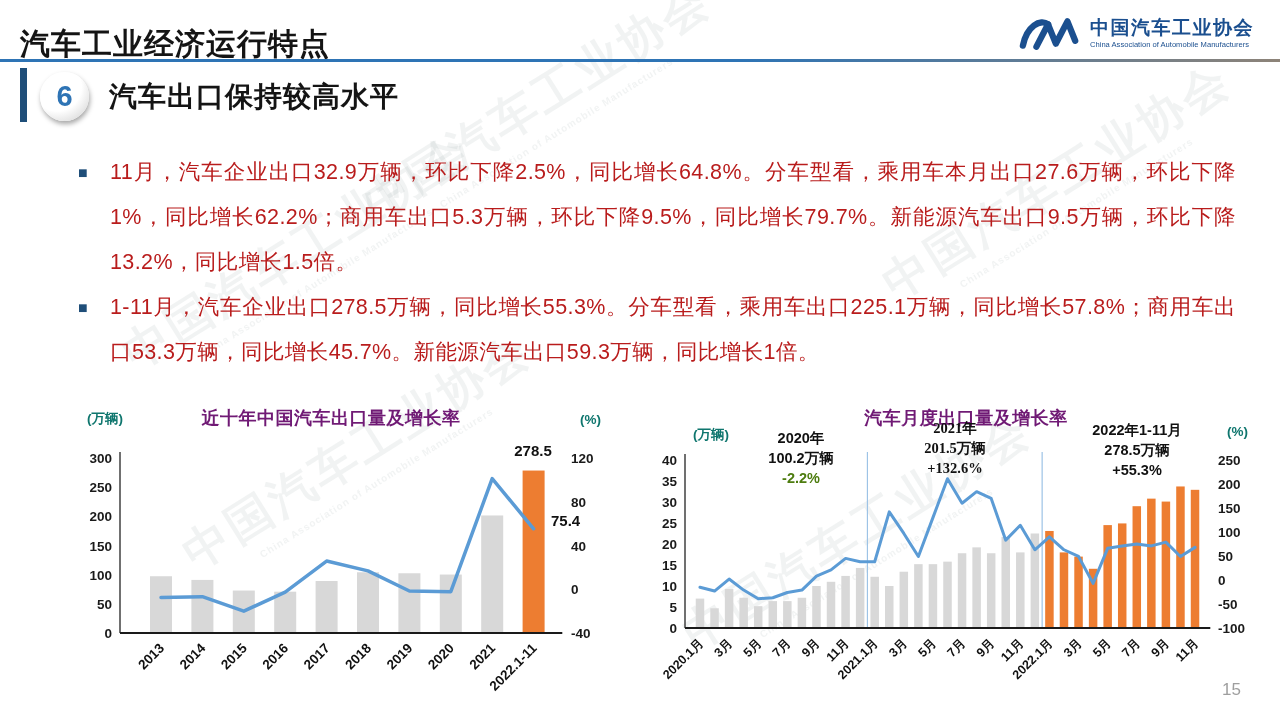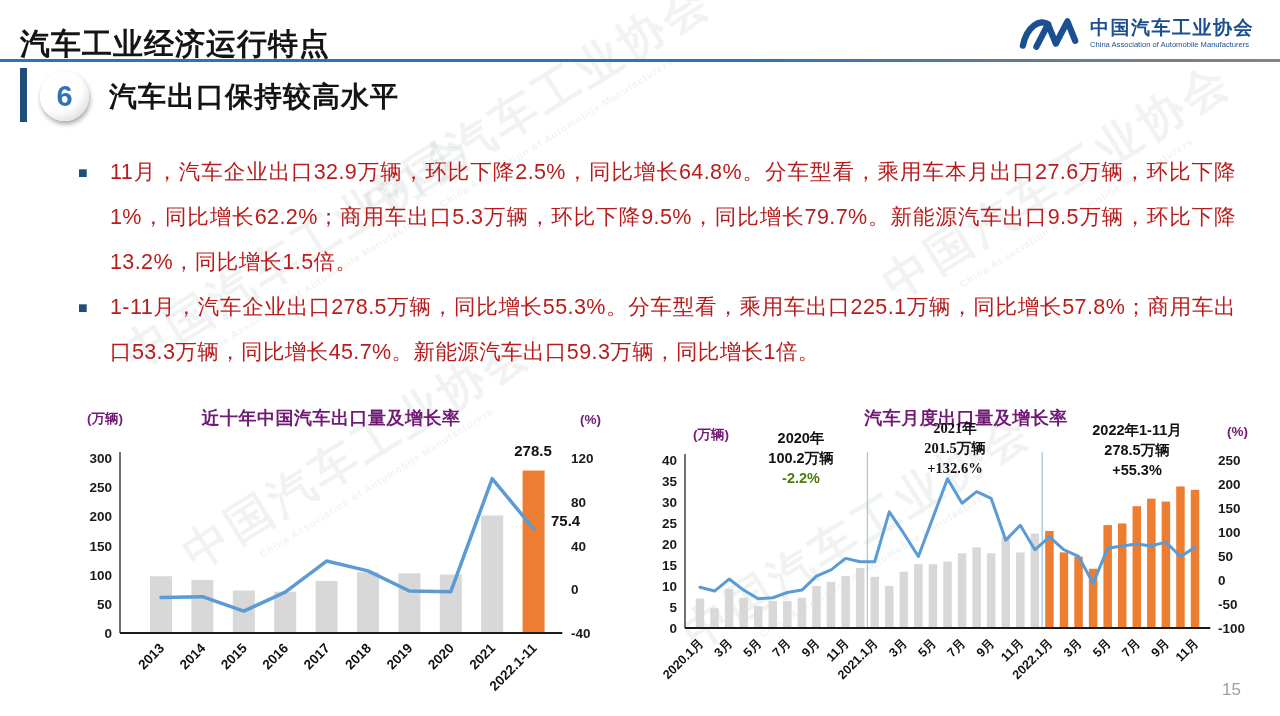--- a/index.html
+++ b/index.html
@@ -23,21 +23,21 @@
   .bullet{position:relative;padding-left:32px;color:#b91c1c;font-size:21.5px;line-height:45px;
           text-align:justify;letter-spacing:0.4px;}
   .marker{position:absolute;left:0;top:0;font-size:16px;line-height:45px;color:#1F4E79;}
   .marker::before{content:"■";}
   .chart{position:absolute;top:398px;}
   #chart-left{left:75px;width:540px;height:312px;}
   #chart-right{left:655px;width:614px;height:312px;}
   .chart-title{position:absolute;top:8px;left:0;text-align:center;font-weight:bold;font-size:18px;color:#701a75;letter-spacing:0.5px;}
   #chart-left .chart-title{width:512px;}
   #chart-right .chart-title{width:622px;}
-  .unit{position:absolute;font-weight:bold;font-size:13.5px;color:#701a75;}
+  .unit{position:absolute;font-weight:bold;font-size:13.5px;color:#0f766e;}
   #chart-left .unit-left{left:12px;top:12px;}
   #chart-left .unit-right{left:505px;top:14px;}
   #chart-right .unit-left{left:38px;top:28px;}
   #chart-right .unit-right{left:572px;top:26px;}
   .chart svg{position:absolute;left:0;top:0;}
   svg text{font-family:"Liberation Sans","DejaVu Sans",sans-serif;}
   .pt-label{position:absolute;font-weight:bold;font-size:15px;color:#111;}
   #label-bar{left:418px;top:44px;width:80px;text-align:center;}
   #label-line{left:476px;top:114px;}
   .ann{position:absolute;transform:translateX(-50%);text-align:center;font-weight:bold;

